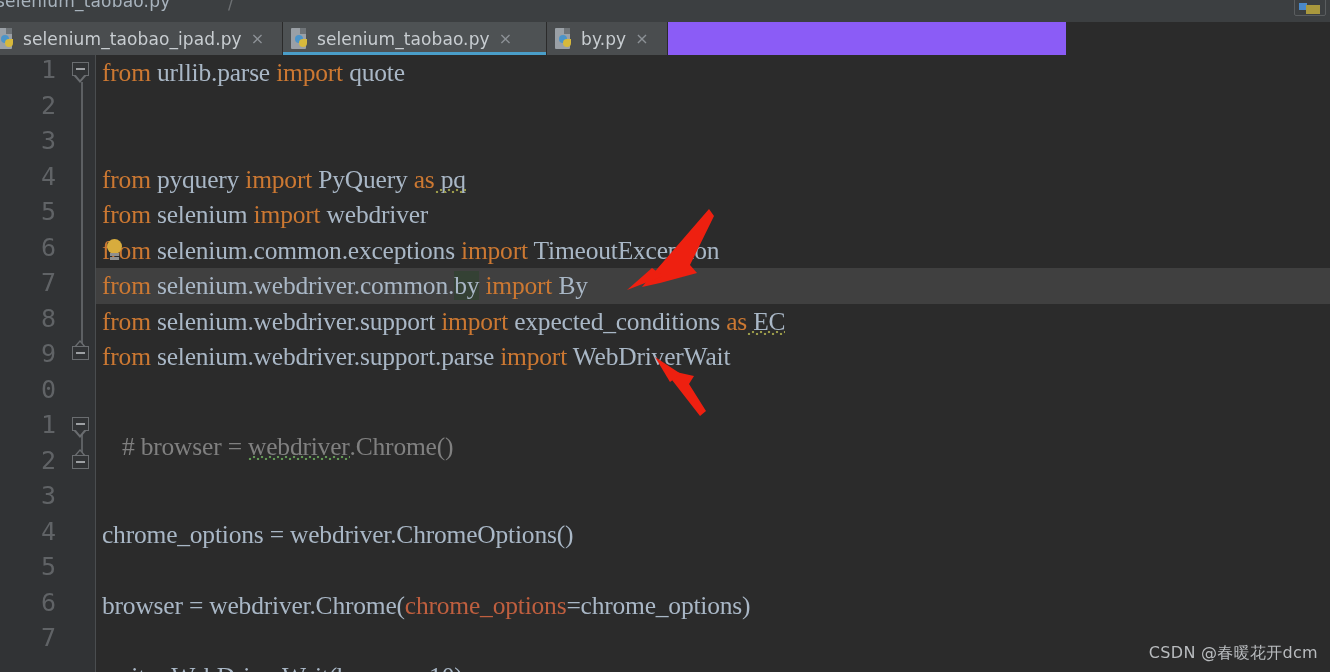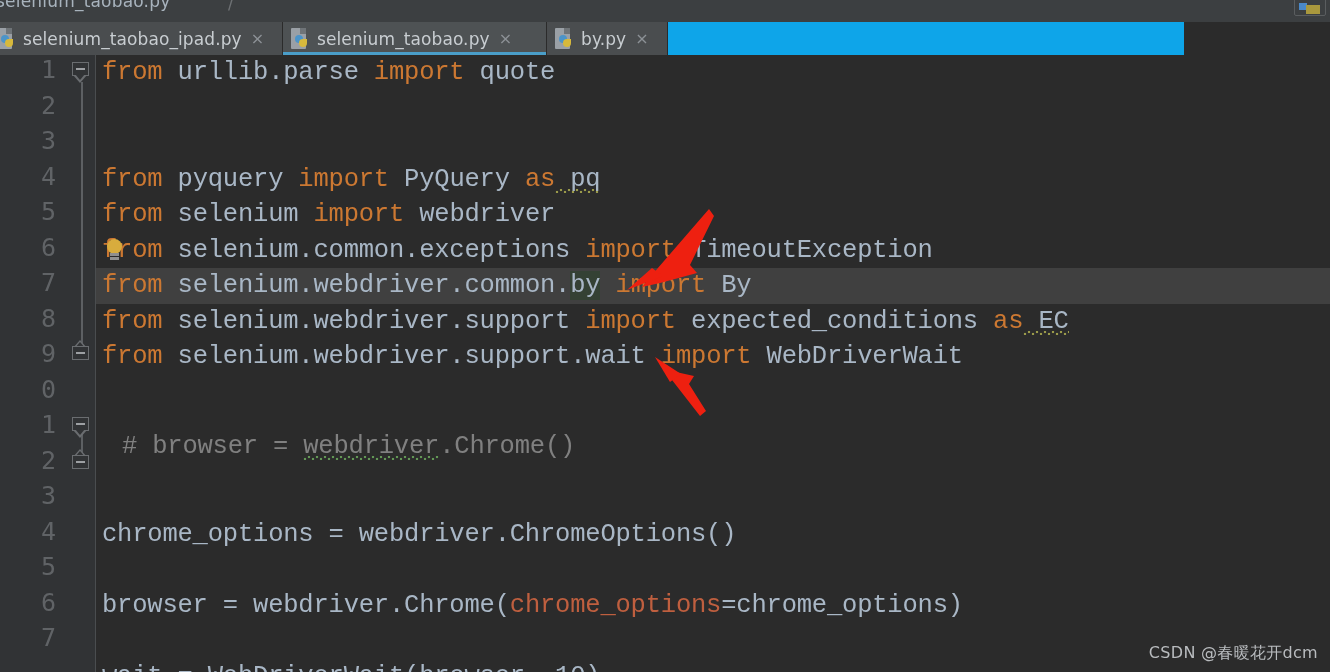--- a/index.html
+++ b/index.html
@@ -69,23 +69,23 @@
     position: absolute;
     left: 11px; top: 14px;
     width: 14px; height: 9px;
     background: #a9983d;
   }
 
   
   .tab-bar {
     position: absolute;
     top: 22px; left: 0;
-    width: 1184px;
+    width: 1066px;
     height: 33px;
-    background: #0ea5e9;
+    background: #8b5cf6;
     display: flex;
     align-items: stretch;
   }
   .tab {
     position: relative;
     display: flex;
     align-items: center;
     gap: 7px;
     padding: 0 9px 0 8px;
     background: #4e5254;
@@ -209,21 +209,21 @@
     font-family: "DejaVu Sans Mono", monospace;
     font-size: 25px;
     color: #606366;
     text-align: right;
     white-space: nowrap;
   }
 
   .code {
     position: absolute;
     left: 6px;
-    font-family: Liberation Mono, monospace;
+    font-family: Liberation Serif, serif;
     font-size: 25.5px;
     letter-spacing: -0.2px;
     white-space: pre;
     color: #a9b7c6;
     text-align: right;
   }
   .kw   { color: #cc7832; }
   .id   { color: #a9b7c6; }
   .cmt  { color: #808080; }
   .str  { color: #6a8759; }
@@ -496,21 +496,21 @@
 
       <div class="row hl" style="top:213px;">
         <span class="code"><span class="kw">from</span><span class="id"> selenium.webdriver.common.</span><span class="id sel">by</span><span class="kw"> </span><span class="kw">import</span><span class="id"> By</span></span>
       </div>
 
       <div class="row" style="top:248.5px;">
         <span class="code"><span class="kw">from</span><span class="id"> selenium.webdriver.support </span><span class="kw">import</span><span class="id"> expected_conditions </span><span class="kw">as</span><span class="id squig-olive"> EC</span></span>
       </div>
 
       <div class="row" style="top:284px;">
-        <span class="code"><span class="kw">from</span><span class="id"> selenium.webdriver.support.</span><span class="id">wait</span><span class="kw"> </span><span class="kw">import</span><span class="id"> WebDriverWait</span></span>
+        <span class="code"><span class="kw">from</span><span class="id"> selenium.webdriver.support.</span><span class="id">parse</span><span class="kw"> </span><span class="kw">import</span><span class="id"> WebDriverWait</span></span>
       </div>
 
       <div class="row" style="top:319.5px;"></div>
 
       <div class="row" style="top:374px;margin-left:20px;">
         <span class="code"><span class="cmt"># browser = </span><span class="cmt squig-green">webdriver</span><span class="cmt">.Chrome()</span></span>
       </div>
 
 
       <div class="row" style="top:426px;"></div>

